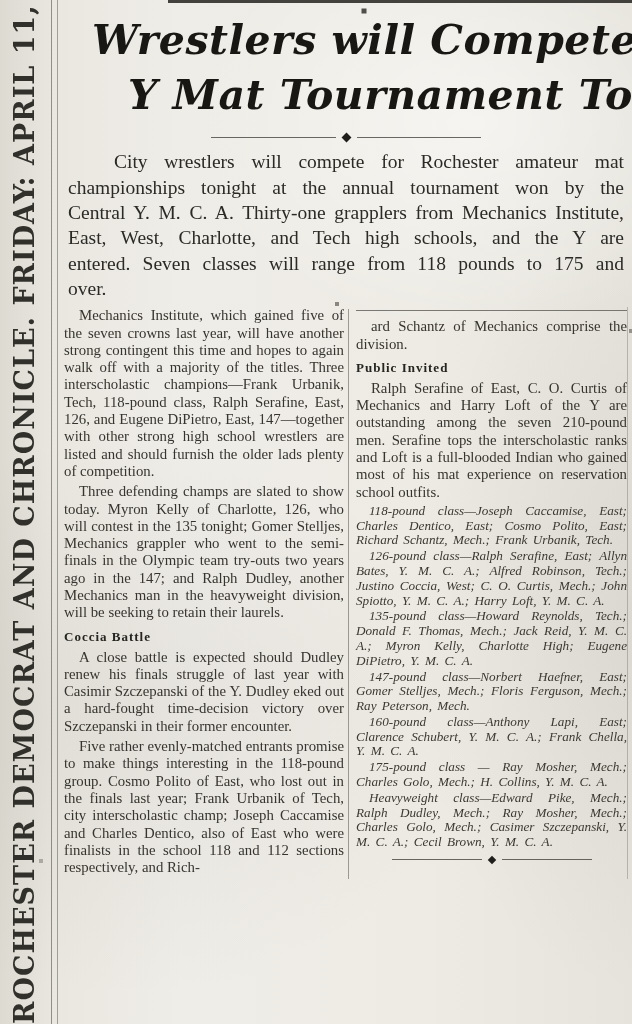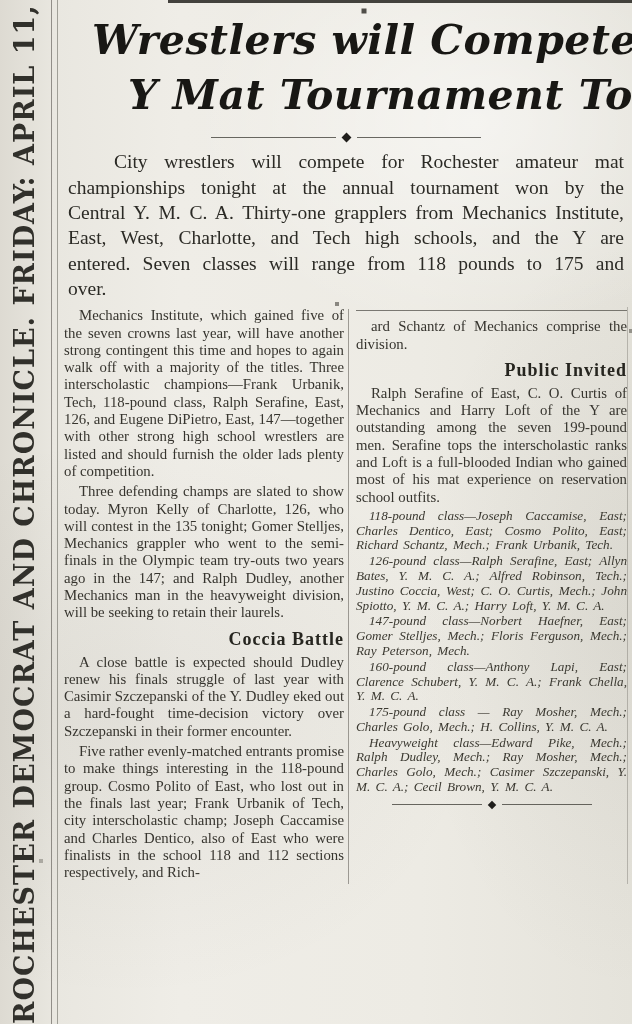--- a/index.html
+++ b/index.html
@@ -49,21 +49,21 @@
     margin:4px 4px 6px; font-size:19.5px; line-height:1.3;
     text-align:justify; text-indent:46px; word-spacing:3.5px; color:#2b2a25;
   }
 
   .columns { display:flex; align-items:stretch; }
   .col-left { width:280px; }
   .col-rule { width:1px; background:rgba(75,72,65,.5); margin:2px 4px 0 4px; flex:none; }
   .col-right { flex:1; min-width:0; border-right:1px solid rgba(75,72,65,.3); padding-left:3px; }
 
   .col p { margin:0 0 3px; font-size:14.8px; line-height:1.17; text-align:justify; text-indent:15px; color:#36342e; }
-  .subhead { margin:7px 0 4px; text-align:right; font-size:18px; font-weight:bold;
+  .subhead { margin:7px 0 4px; text-align:left; font-size:13px; font-weight:bold;
     letter-spacing:1px; color:#26251f; font-family:"Liberation Serif", serif; }
   .top-rule { height:1px; background:rgba(60,58,52,.65); margin:3px 0 7px; }
 
   .entry { margin:0 0 1px !important; font-size:13.2px !important; line-height:1.12 !important;
     text-indent:13px !important; color:#3b3931 !important; word-spacing:2px;font-style:italic; }
 
   .divider.small { width:200px; margin:7px auto 0; }
   .divider.small .diamond { width:6px; height:6px; }
 
   .speckles { position:absolute; top:0; left:0; width:2px; height:2px;
@@ -107,23 +107,24 @@
         <p>A close battle is expected should Dudley renew his finals struggle of last year with Casimir Szczepanski of the Y. Dudley eked out a hard-fought time-decision victory over Szczepanski in their former encounter.</p>
         <p>Five rather evenly-matched entrants promise to make things interesting in the 118-pound group. Cosmo Polito of East, who lost out in the finals last year; Frank Urbanik of Tech, city interscholastic champ; Joseph Caccamise and Charles Dentico, also of East who were finalists in the school 118 and 112 sections respectively, and Rich-</p>
       </div>
 
       <div class="col-rule"></div>
 
       <div class="col col-right">
         <div class="top-rule"></div>
         <p>ard Schantz of Mechanics comprise the division.</p>
         <h3 class="subhead">Public Invited</h3>
-        <p>Ralph Serafine of East, C. O. Curtis of Mechanics and Harry Loft of the Y are outstanding among the seven 199-pound men. Serafine tops the interscholastic ranks and Loft is a full-blooded Indian who gained most of his mat experience on reservation school outfits.</p>
+        <p>Ralph Serafine of East, C. O. Curtis of Mechanics and Harry Loft of the Y are outstanding among the seven 210-pound men. Serafine tops the interscholastic ranks and Loft is a full-blooded Indian who gained most of his mat experience on reservation school outfits.</p>
         <p class="entry">118-pound class—Joseph Caccamise, East; Charles Dentico, East; Cosmo Polito, East; Richard Schantz, Mech.; Frank Urbanik, Tech.</p>
         <p class="entry">126-pound class—Ralph Serafine, East; Allyn Bates, Y. M. C. A.; Alfred Robinson, Tech.; Justino Coccia, West; C. O. Curtis, Mech.; John Spiotto, Y. M. C. A.; Harry Loft, Y. M. C. A.</p>
+        <p class="entry">135-pound class—Howard Reynolds, Tech.; Donald F. Thomas, Mech.; Jack Reid, Y. M. C. A.; Myron Kelly, Charlotte High; Eugene DiPietro, Y. M. C. A.</p>
         <p class="entry">147-pound class—Norbert Haefner, East; Gomer Stelljes, Mech.; Floris Ferguson, Mech.; Ray Peterson, Mech.</p>
         <p class="entry">160-pound class—Anthony Lapi, East; Clarence Schubert, Y. M. C. A.; Frank Chella, Y. M. C. A.</p>
         <p class="entry">175-pound class — Ray Mosher, Mech.; Charles Golo, Mech.; H. Collins, Y. M. C. A.</p>
         <p class="entry">Heavyweight class—Edward Pike, Mech.; Ralph Dudley, Mech.; Ray Mosher, Mech.; Charles Golo, Mech.; Casimer Szczepanski, Y. M. C. A.; Cecil Brown, Y. M. C. A.</p>
         <div class="divider small">
           <span class="d-line"></span>
           <span class="diamond"></span>
           <span class="d-line"></span>
         </div>
       </div>

